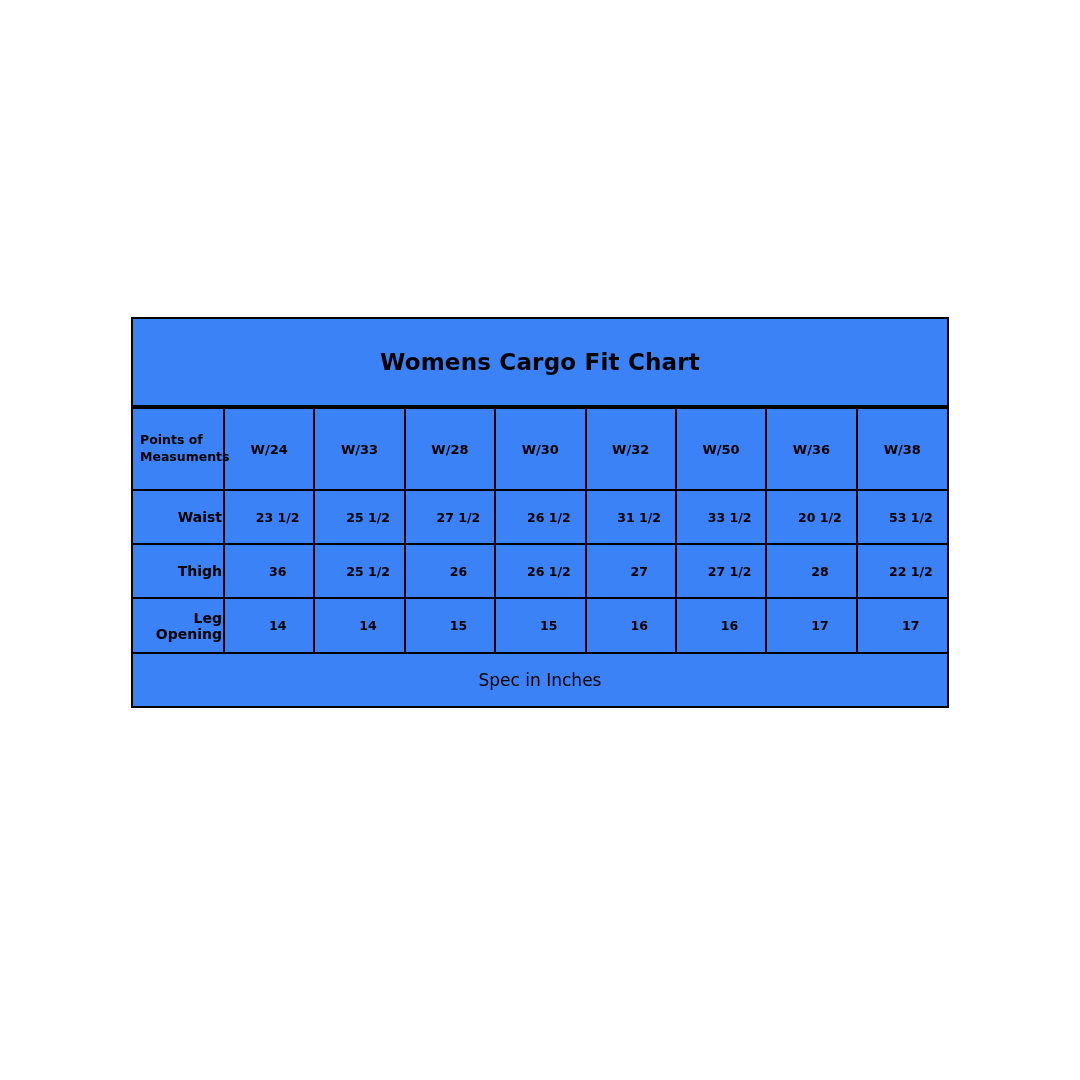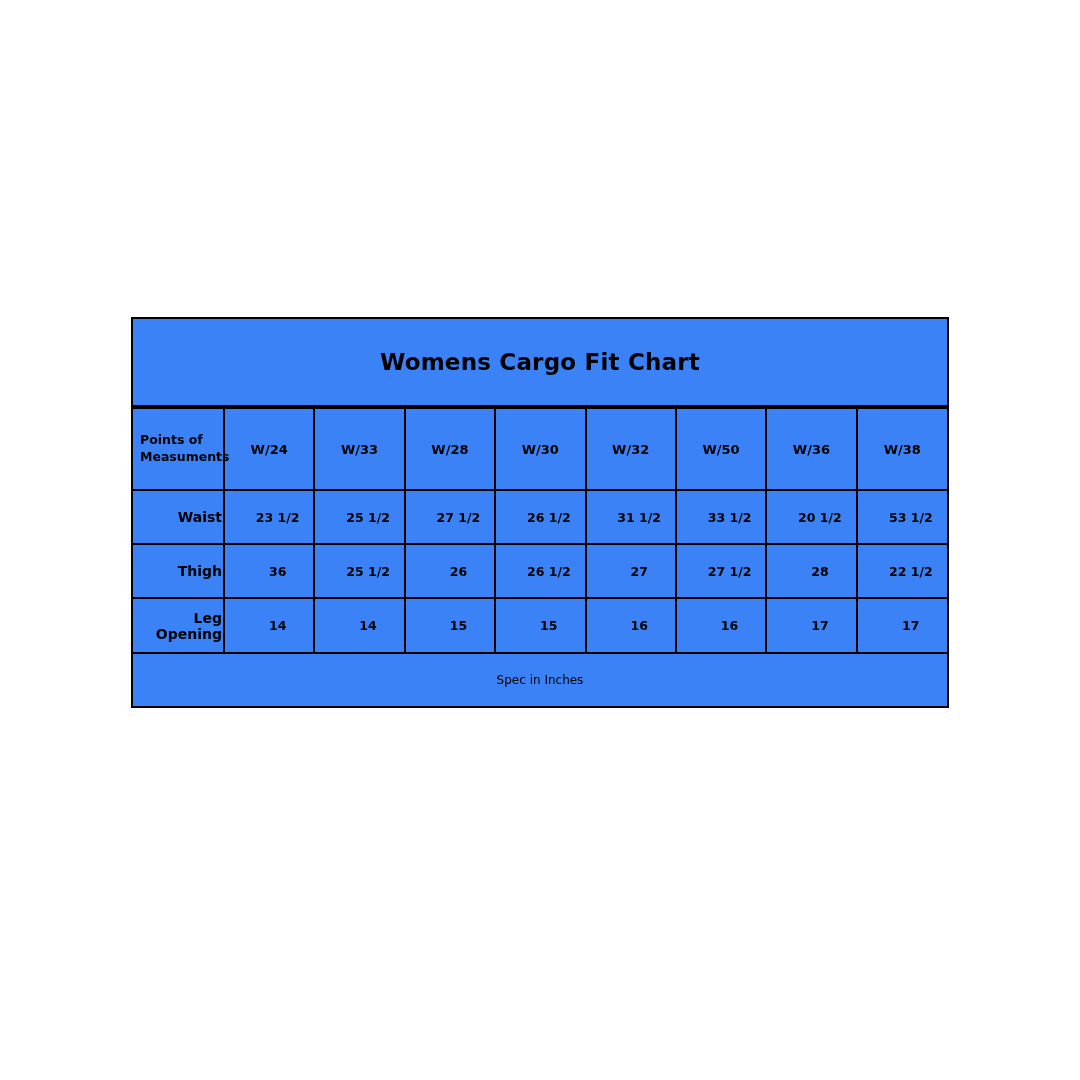--- a/index.html
+++ b/index.html
@@ -97,21 +97,21 @@
   
   .footer-band {
     height: 54px;
     display: flex;
     align-items: center;
     justify-content: center;
     border-top: 2px solid #000000;
     box-sizing: border-box;
   }
   .footer-text {
-    font-size: 12px;
+    font-size: 17px;
     color: #000000;
   }
 </style>
 </head>
 <body>
 
 <div class="chart-wrap">
 
   <div class="title-band">
     <div class="title-text">Womens Cargo Fit Chart</div>

